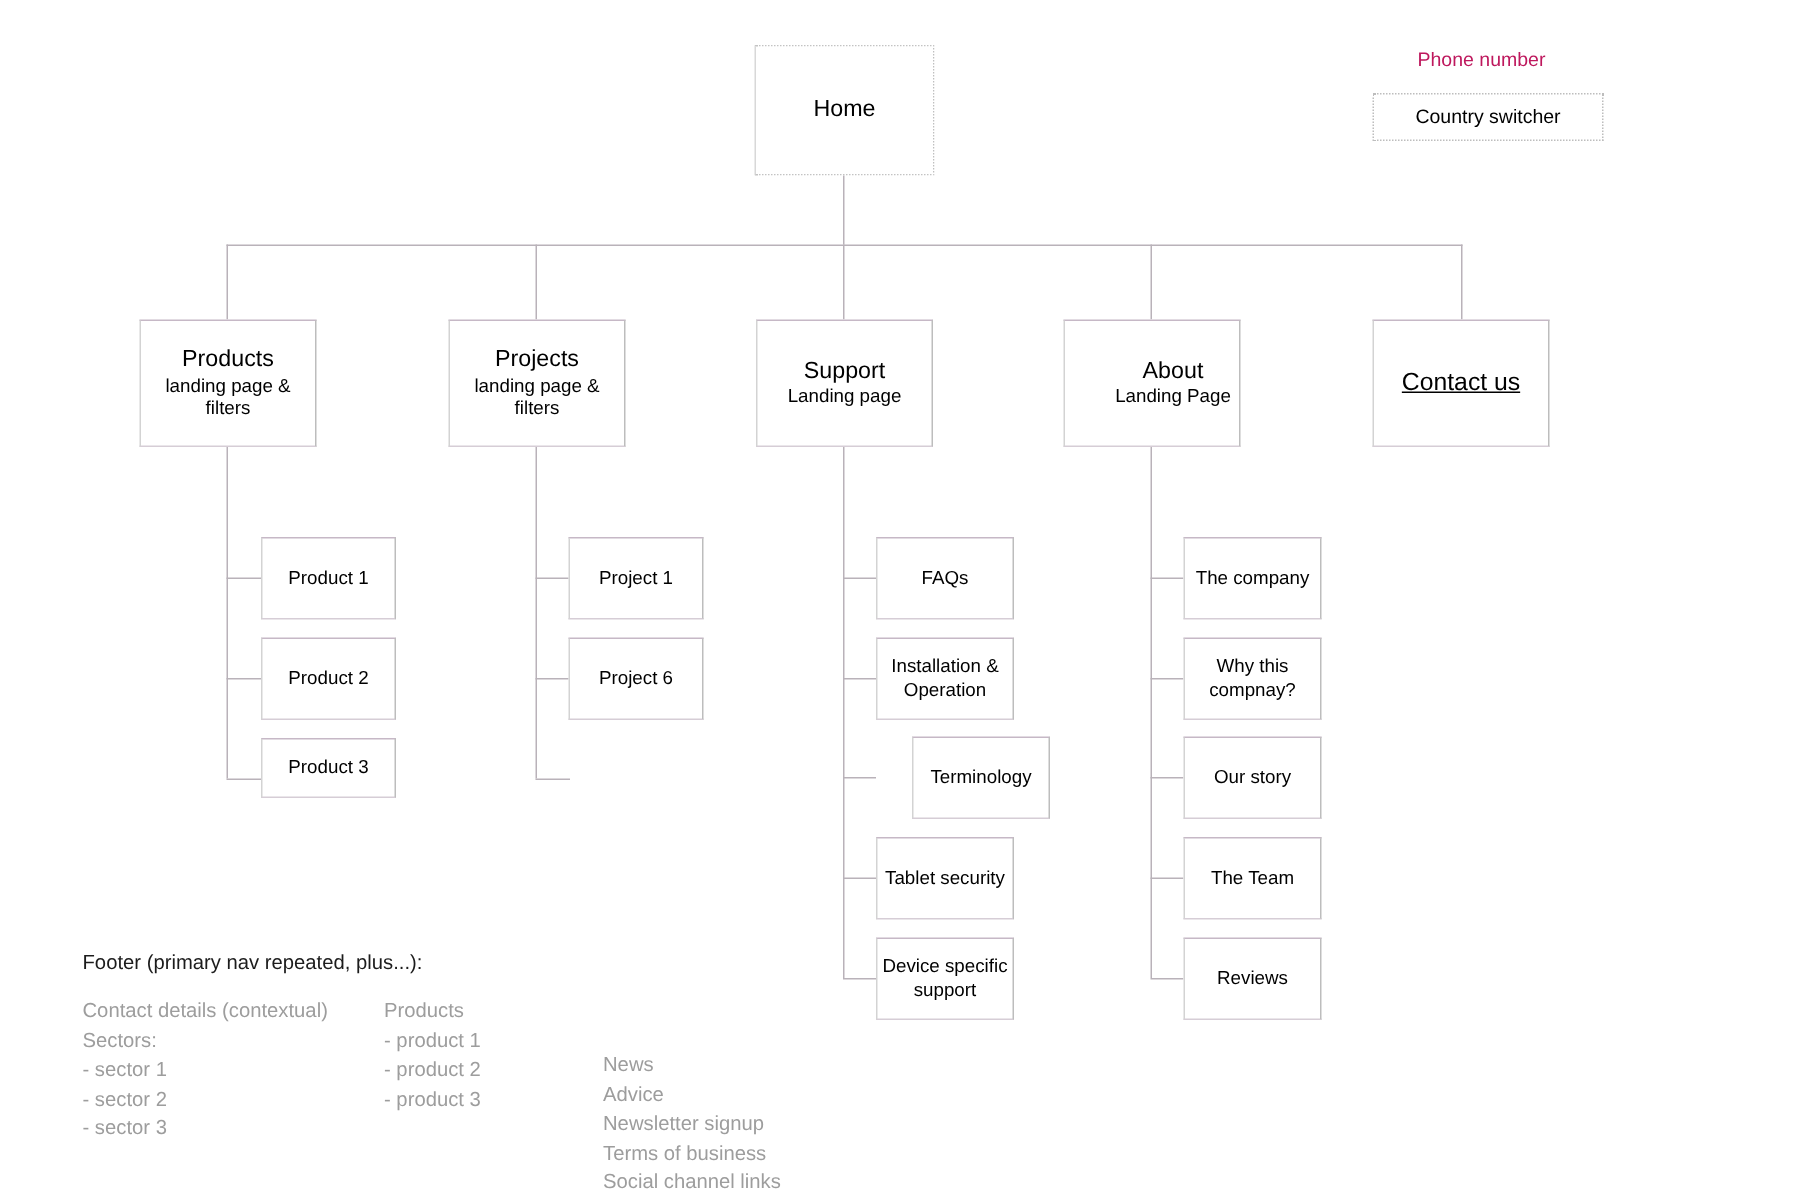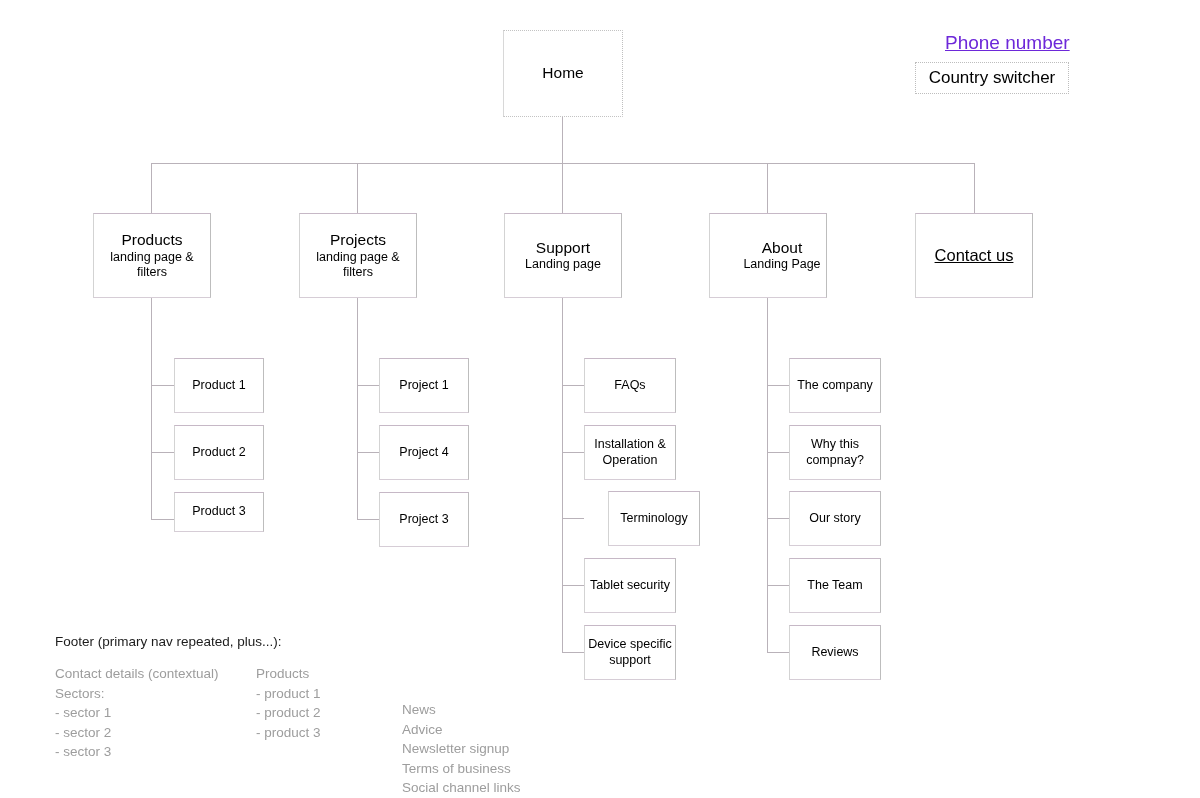--- a/index.html
+++ b/index.html
@@ -66,41 +66,40 @@
     font-size: 16.5px;
   }
 
   
   .node.leaf {
     font-size: 12.5px;
   }
 
   
   .node.switcher {
-    font-size: 17px;
+    font-size: 13px;
     border: 1px dotted #bdbdbd;
   }
 
   
   .line {
     position: absolute;
     background: #b9b2b9;
   }
   .line.v { width: 1px; }
   .line.h { height: 1px; }
 
   
   .text {
     position: absolute;
     white-space: nowrap;
   }
   .phone-label {
-    font-size: 19px;
-    color: #6d28d9;
-    text-decoration: underline;
+    font-size: 13px;
+    color: #be185d;
   }
   .footer-heading {
     font-size: 13.5px;
     color: #1c1c1c;
   }
   .footer-col {
     position: absolute;
     font-size: 13.5px;
     color: #9d9d9d;
     line-height: 19.6px;
@@ -173,24 +172,21 @@
 
   <div class="line v" style="left:357px; top:298px; height:221px;"></div>
   <div class="line h" style="left:357px; top:385px; width:23px;"></div>
   <div class="line h" style="left:357px; top:452px; width:23px;"></div>
   <div class="line h" style="left:357px; top:519px; width:23px;"></div>
 
   <div class="node leaf" style="left:379px; top:358px; width:90px; height:55px;">
     <span class="title">Project 1</span>
   </div>
   <div class="node leaf" style="left:379px; top:425px; width:90px; height:55px;">
-    <span class="title">Project 4</span>
-  </div>
-  <div class="node leaf" style="left:379px; top:492px; width:90px; height:55px;">
-    <span class="title">Project 3</span>
+    <span class="title">Project 6</span>
   </div>
 
   <div class="line v" style="left:562px; top:298px; height:354px;"></div>
   <div class="line h" style="left:562px; top:385px; width:22px;"></div>
   <div class="line h" style="left:562px; top:452px; width:22px;"></div>
   <div class="line h" style="left:562px; top:518px; width:22px;"></div>
   <div class="line h" style="left:562px; top:585px; width:22px;"></div>
   <div class="line h" style="left:562px; top:652px; width:22px;"></div>
 
   <div class="node leaf" style="left:584px; top:358px; width:92px; height:55px;">

